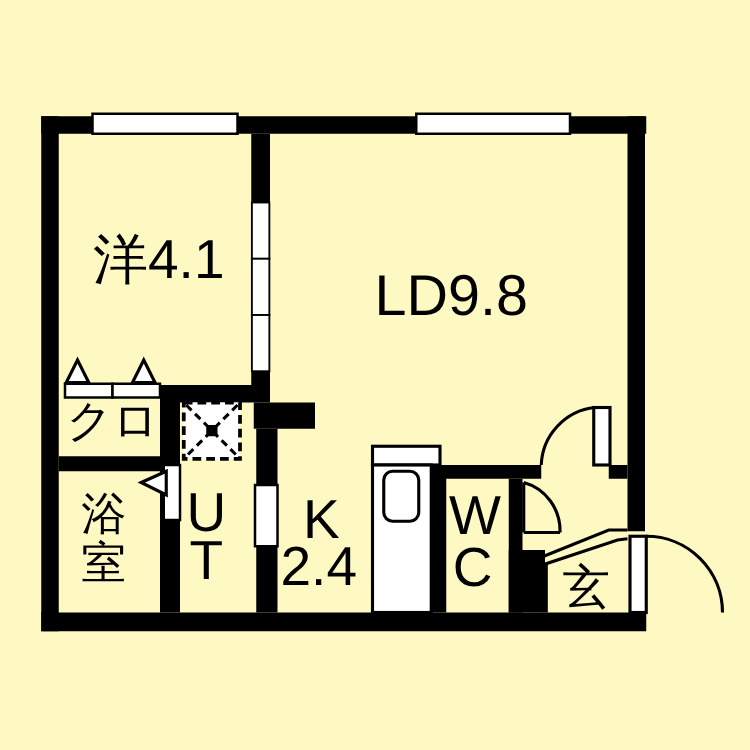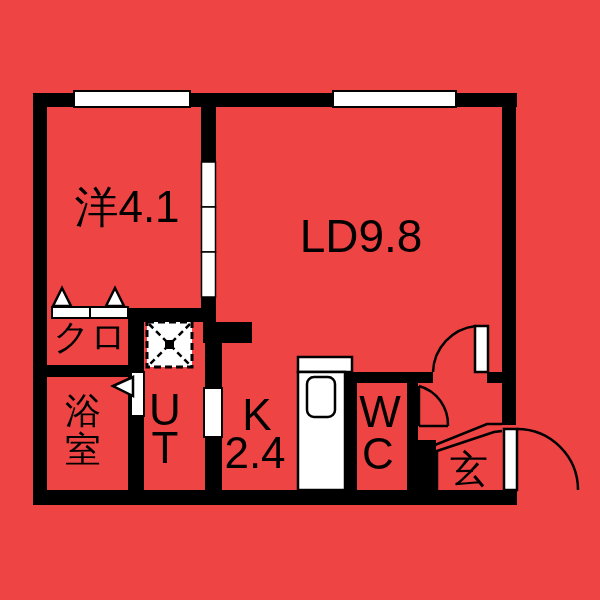--- a/index.html
+++ b/index.html
@@ -1,16 +1,16 @@
 <!DOCTYPE html>
 <html><head>
 <meta charset="utf-8">
 <style>
   html,body{margin:0;padding:0;background:#ffffff;}
-  #stage{position:relative;width:600px;height:600px;background:#ef4444;overflow:hidden;}
+  #stage{position:relative;width:600px;height:600px;background:#fef9c3;overflow:hidden;}
   svg{display:block;}
   text{font-family:"Liberation Sans","DejaVu Sans",sans-serif;fill:#000;}
 </style>
 </head>
 <body>
 
 <div id="stage">
 <svg width="600" height="600" viewBox="0 0 600 600">
 
   <g>

